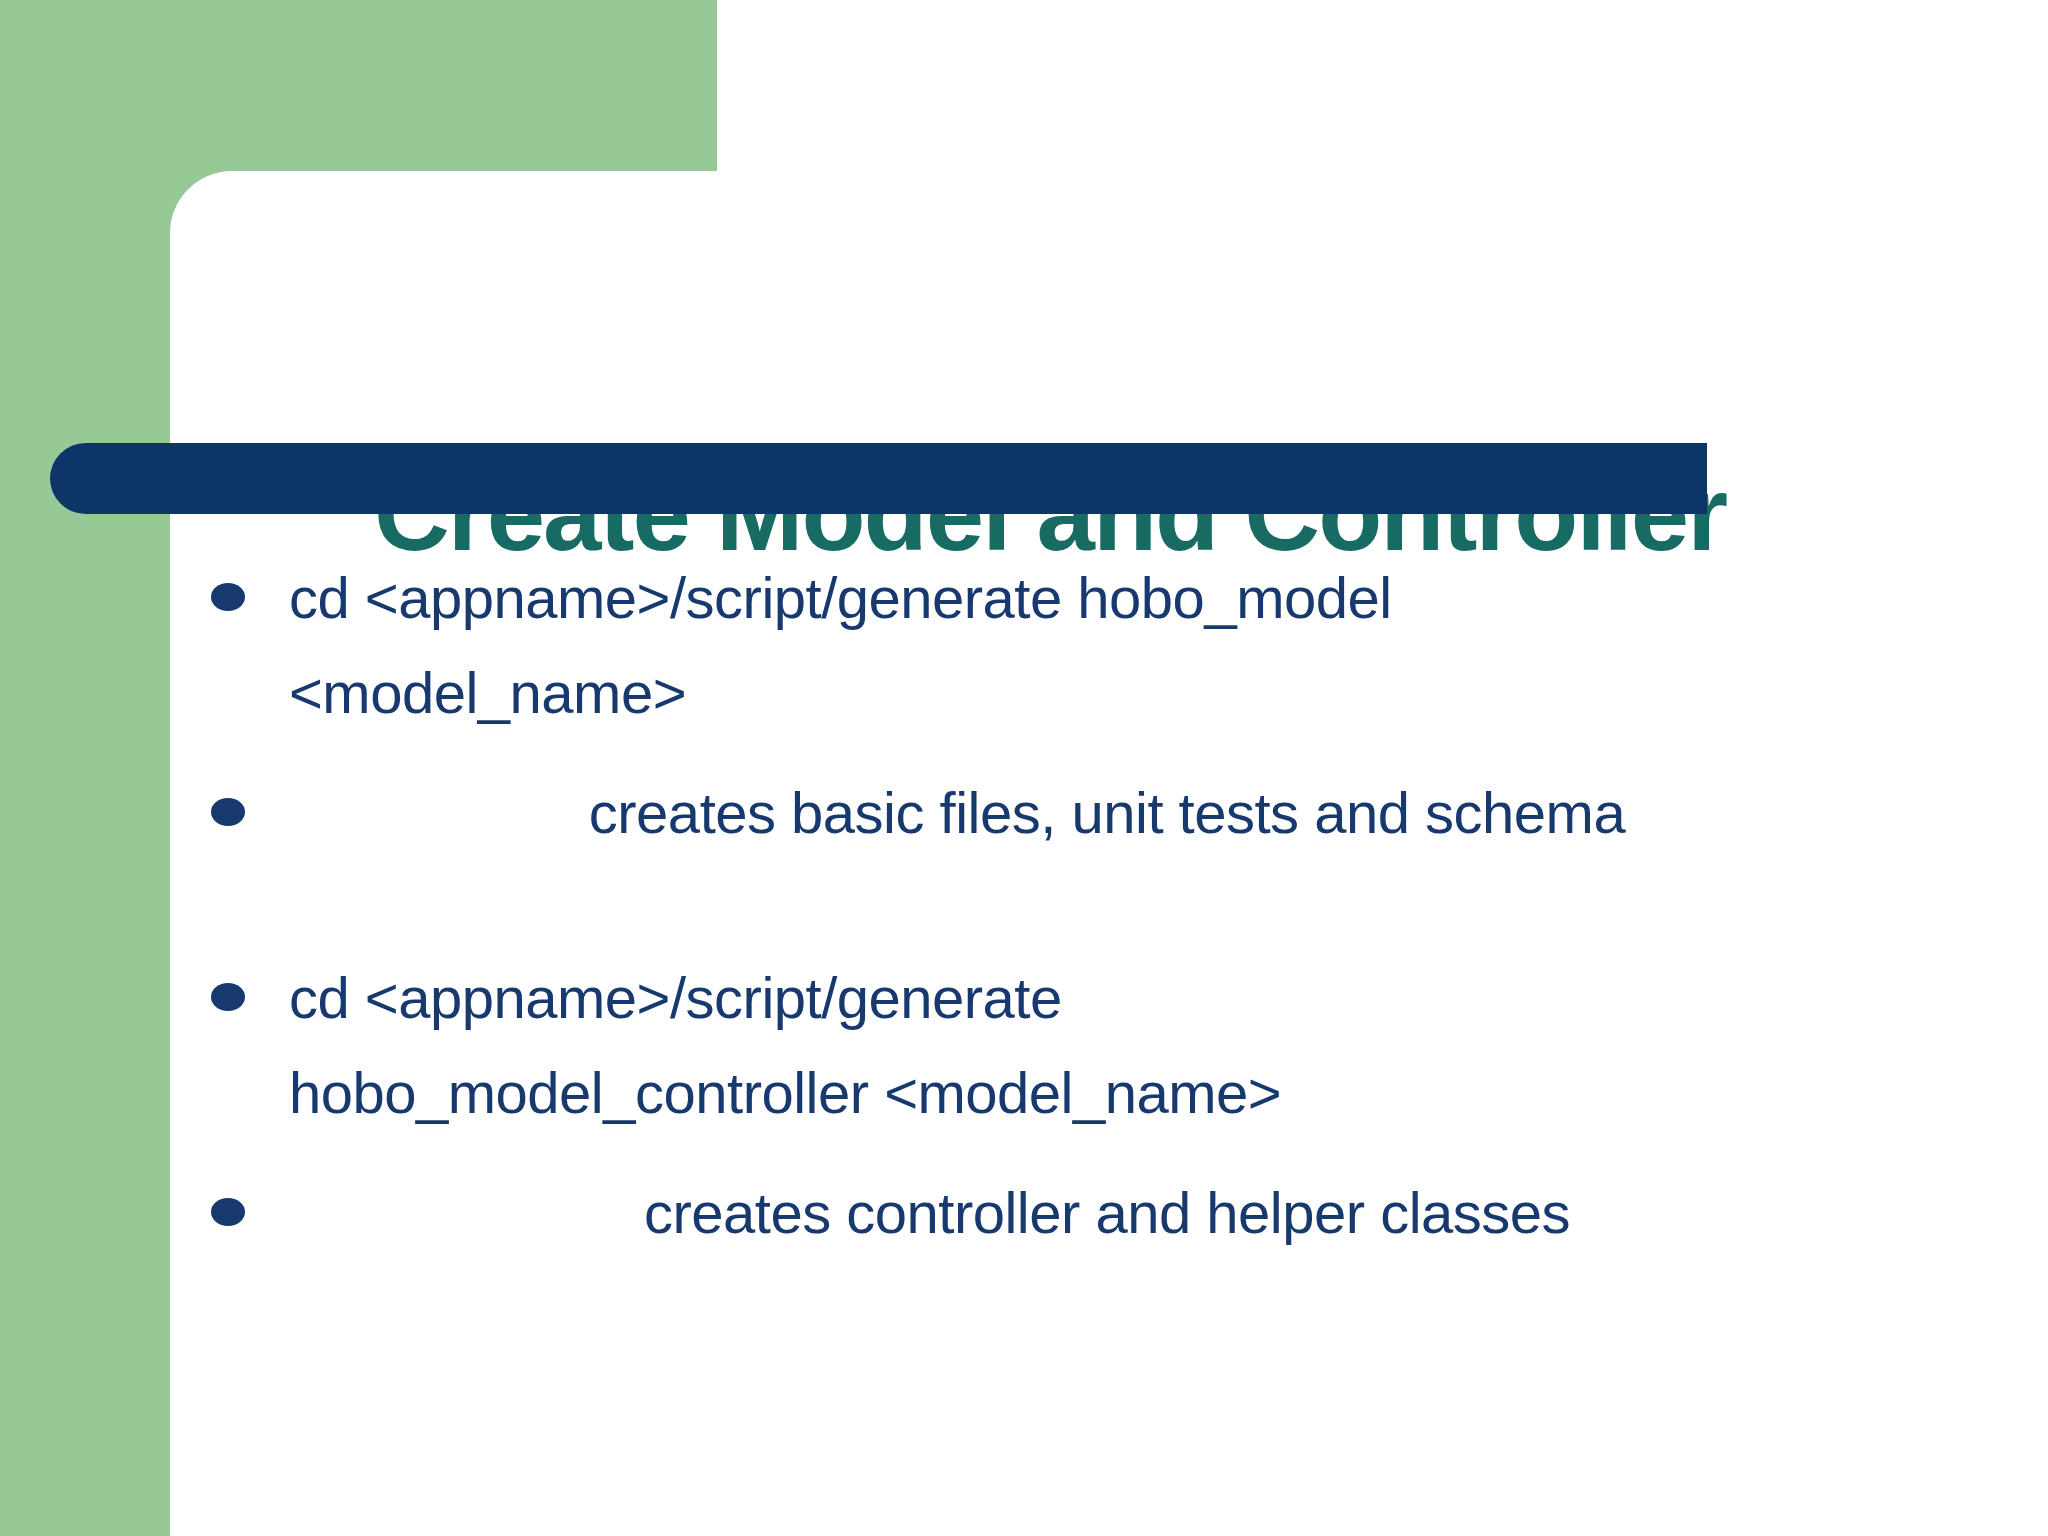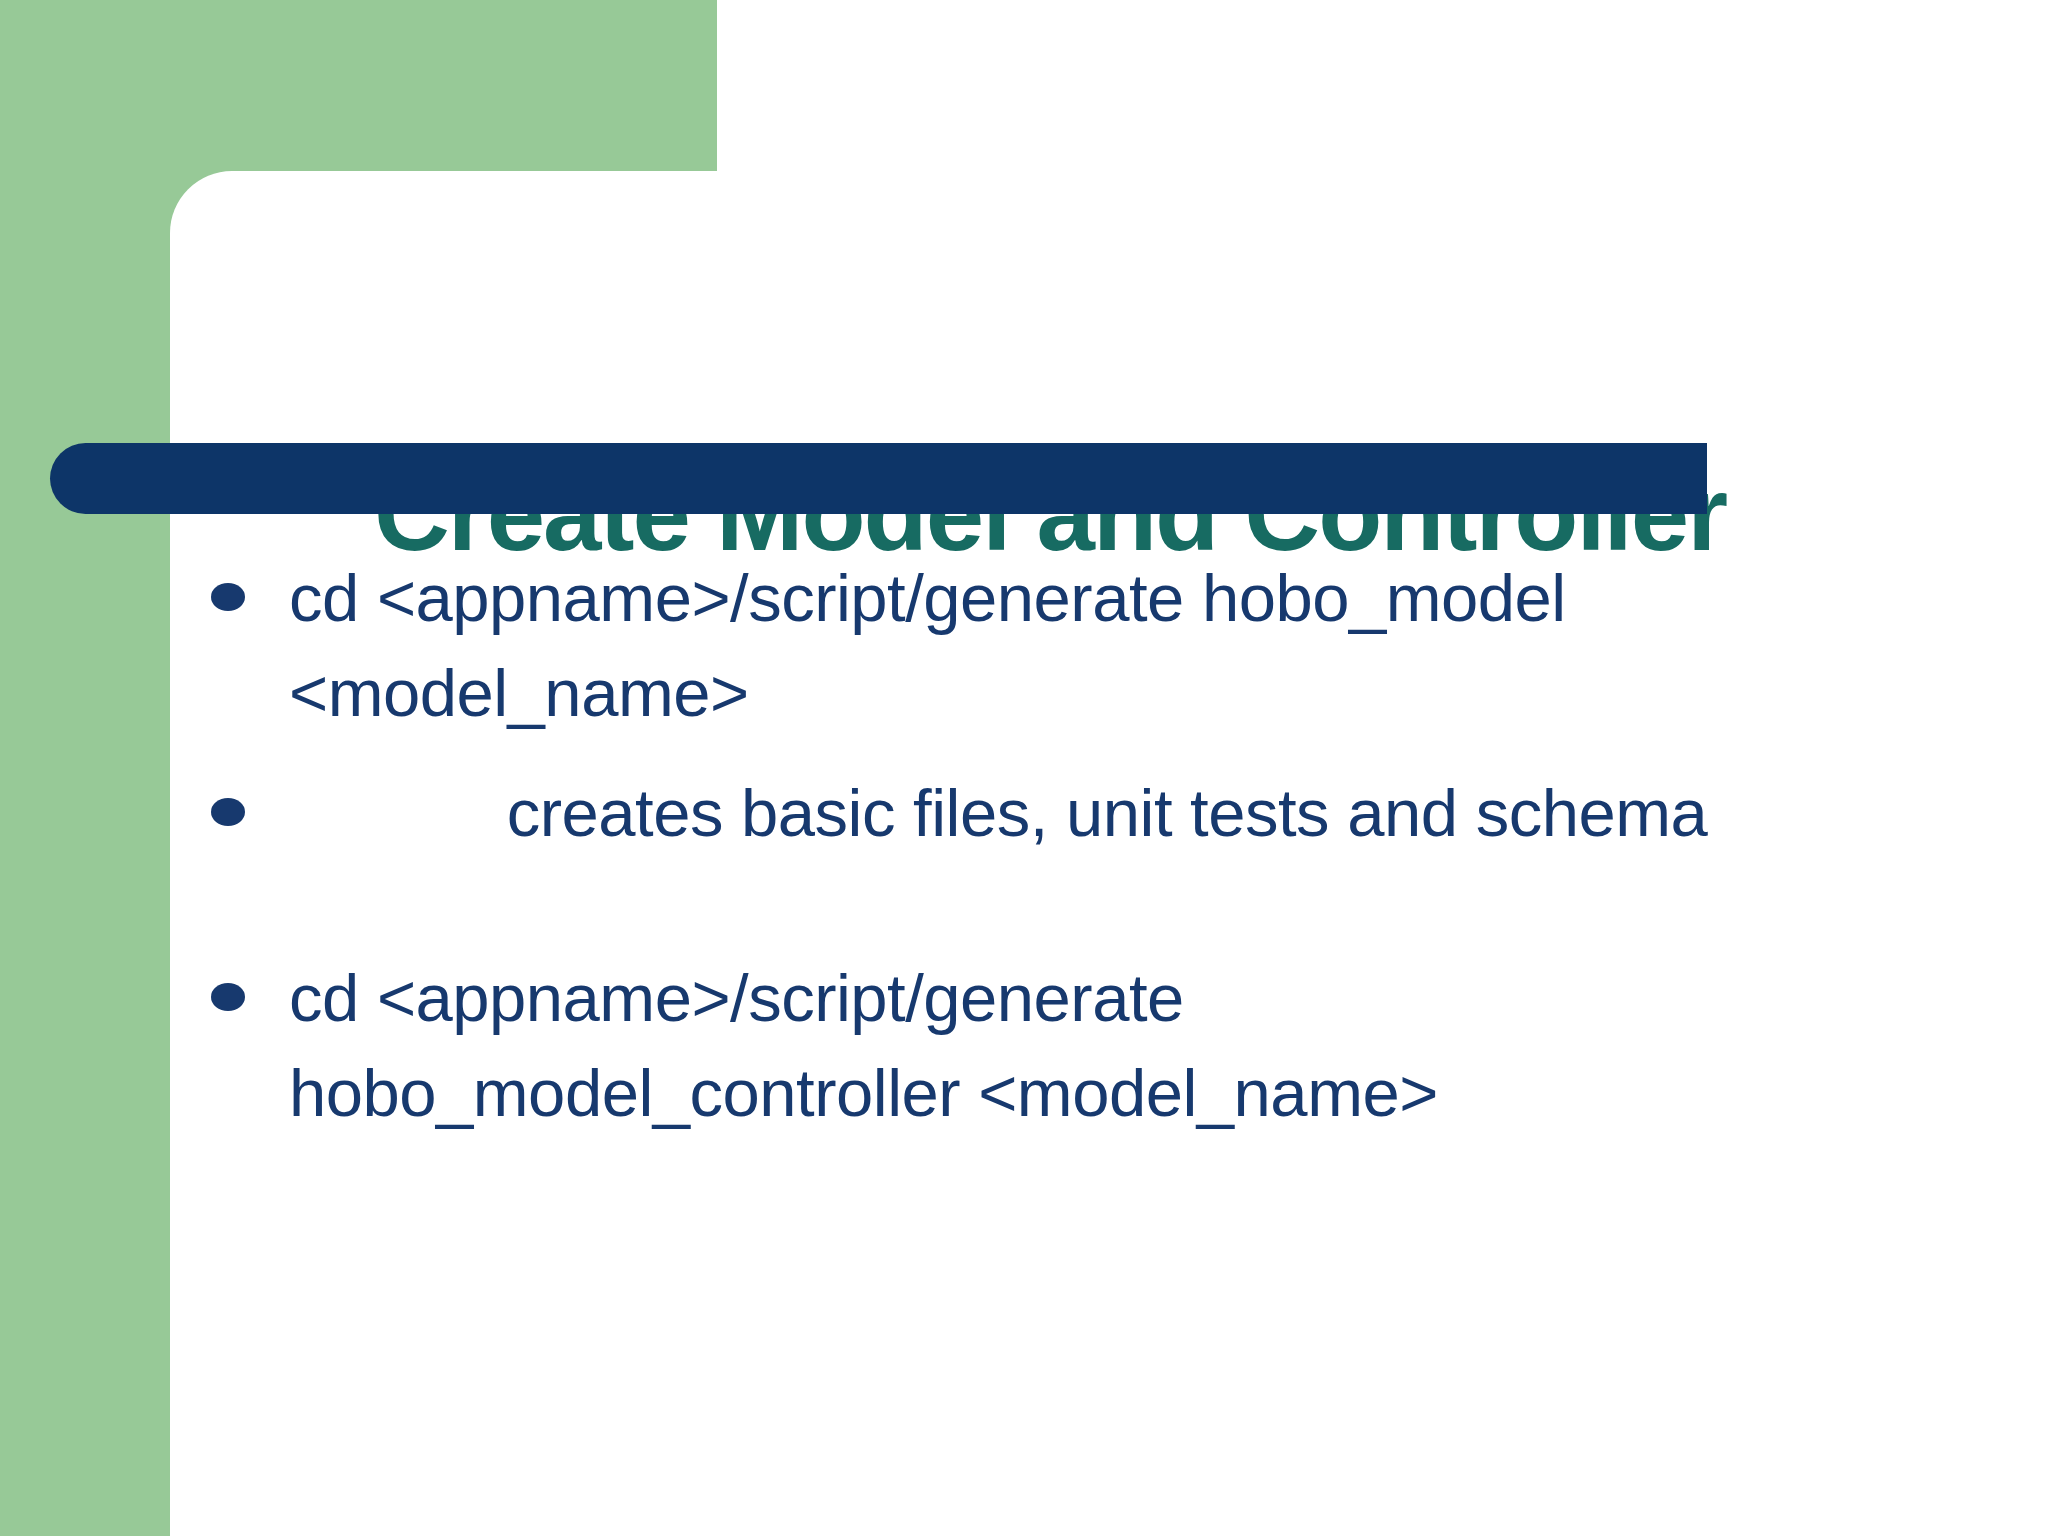--- a/index.html
+++ b/index.html
@@ -75,21 +75,21 @@
   .dot {
     position: absolute;
     left: 6px;
     top: 33px;
     width: 34px;
     height: 28px;
     border-radius: 50%;
     background: var(--body_navy, #17396E);
   }
   .line {
-    font-size: 67px;
+    font-size: 58px;
     line-height: 95px;
     letter-spacing: -0.5px;
     color: var(--body_navy, #17396E);
     white-space: nowrap;
   }
 </style>
 </head>
 <body>
 
 <div class="slide">
@@ -114,15 +114,19 @@
       <span class="dot"></span>
       <div class="line">creates basic files, unit tests and schema</div>
     </li>
 
     <li class="group-gap">
       <span class="dot"></span>
       <div class="line">cd &lt;appname&gt;/script/generate</div>
       <div class="line">hobo_model_controller &lt;model_name&gt;</div>
     </li>
 
+    <li class="spaced">
+      <span class="dot"></span>
+      <div class="line">creates controller and helper classes</div>
+    </li>
 
   </ul>
 </div>
 
 </body></html>

